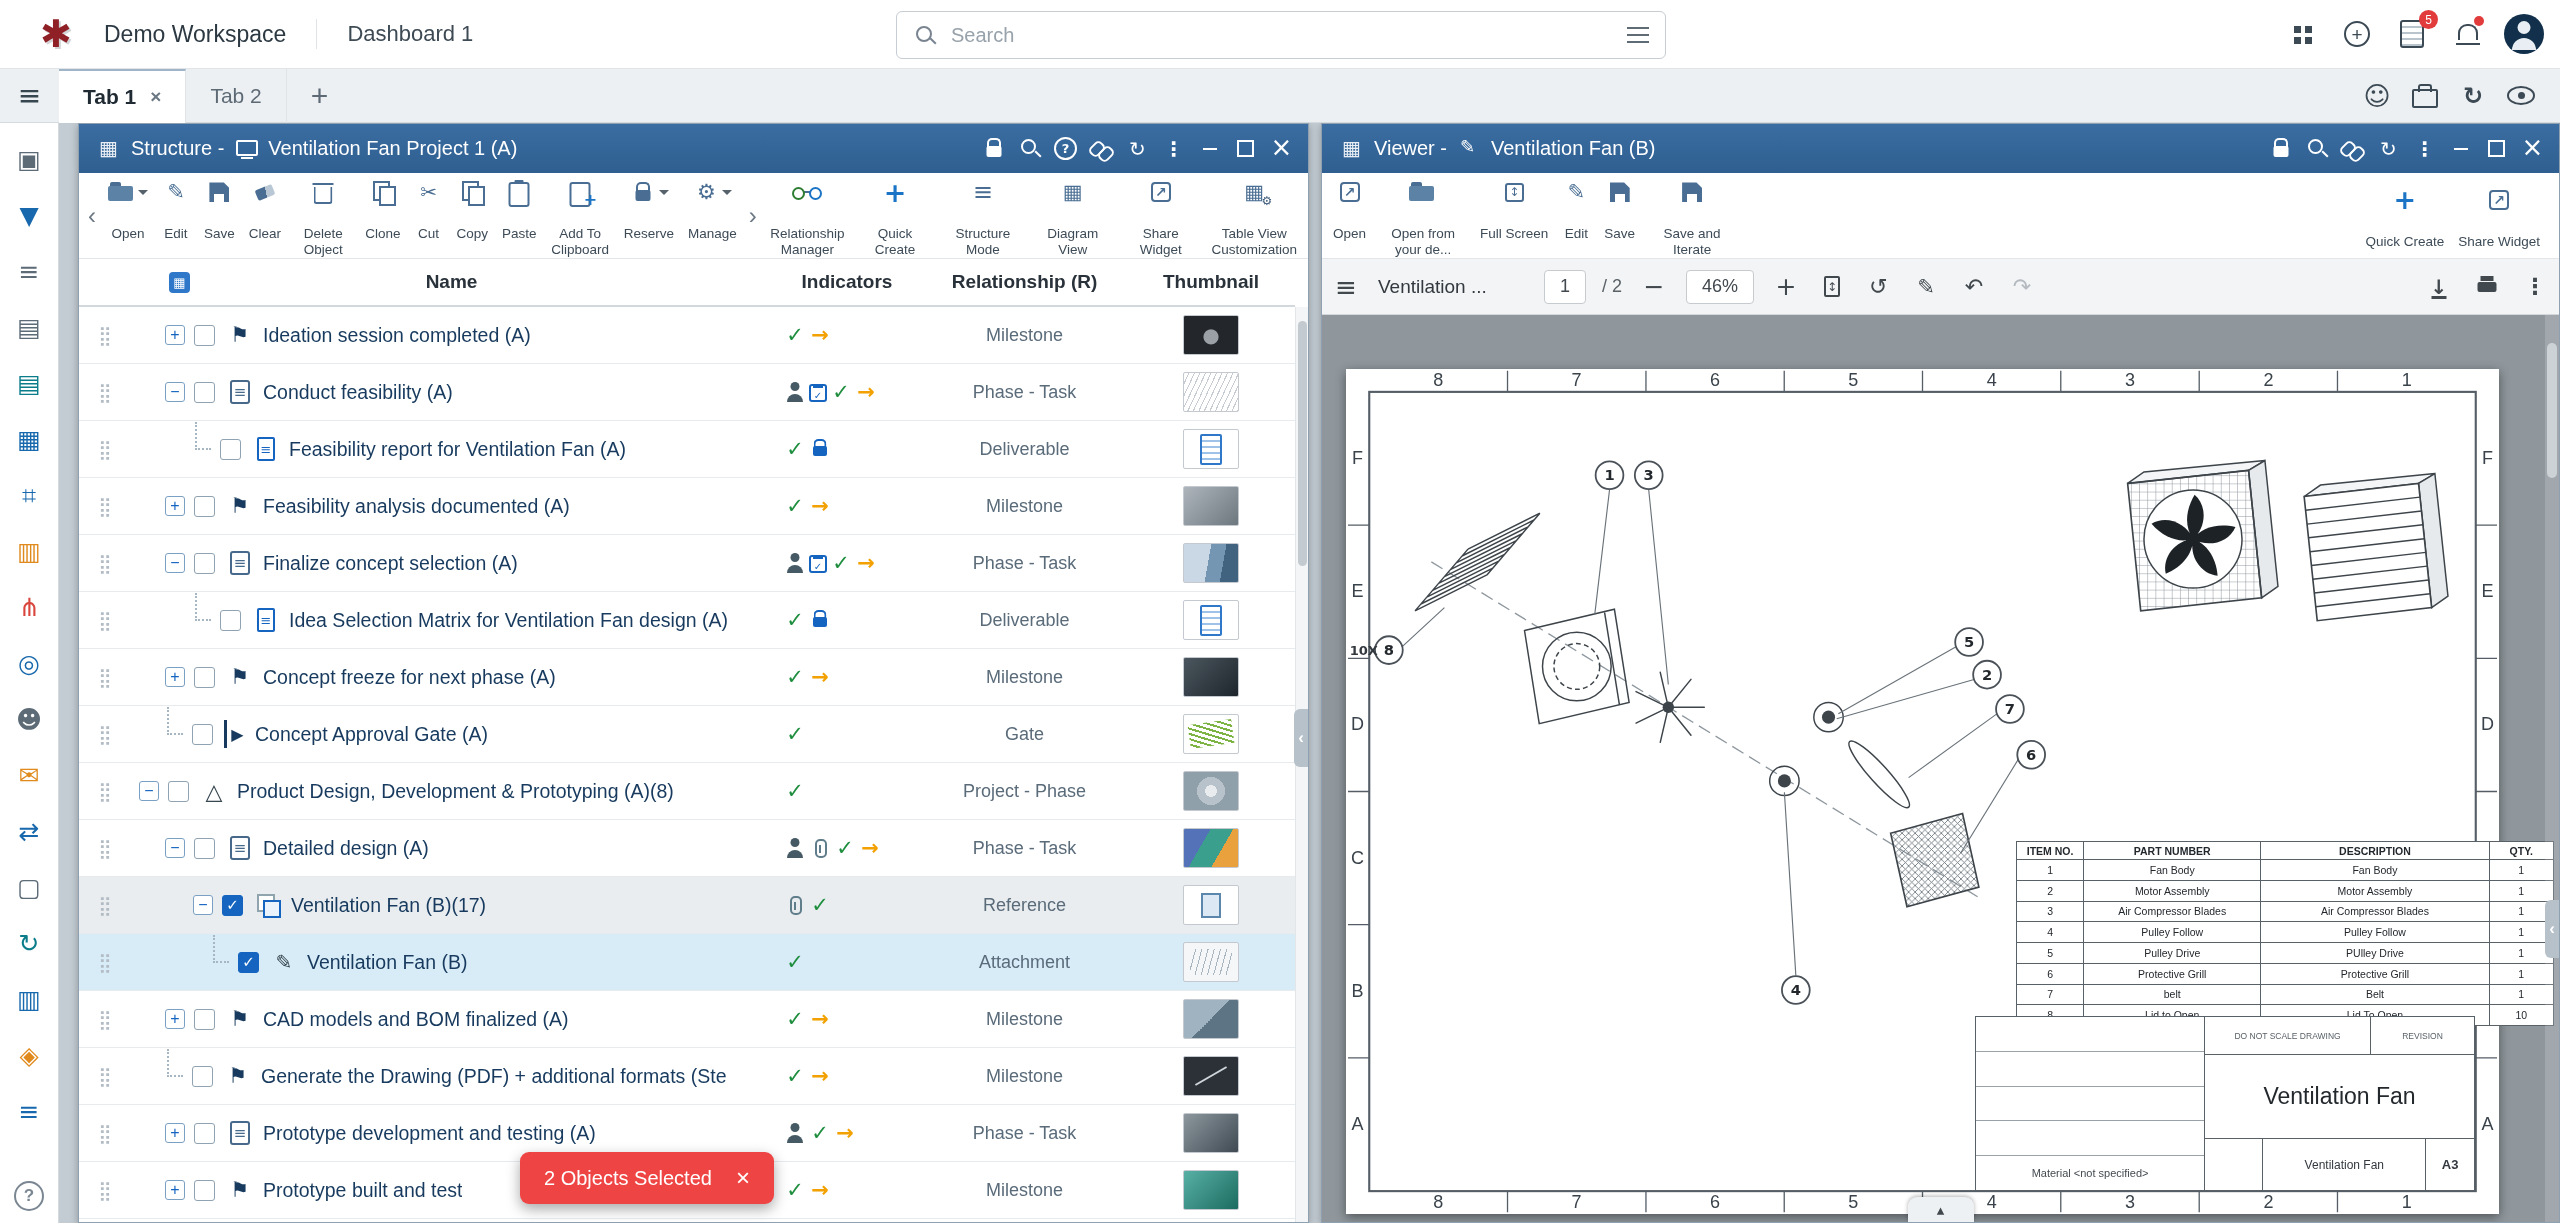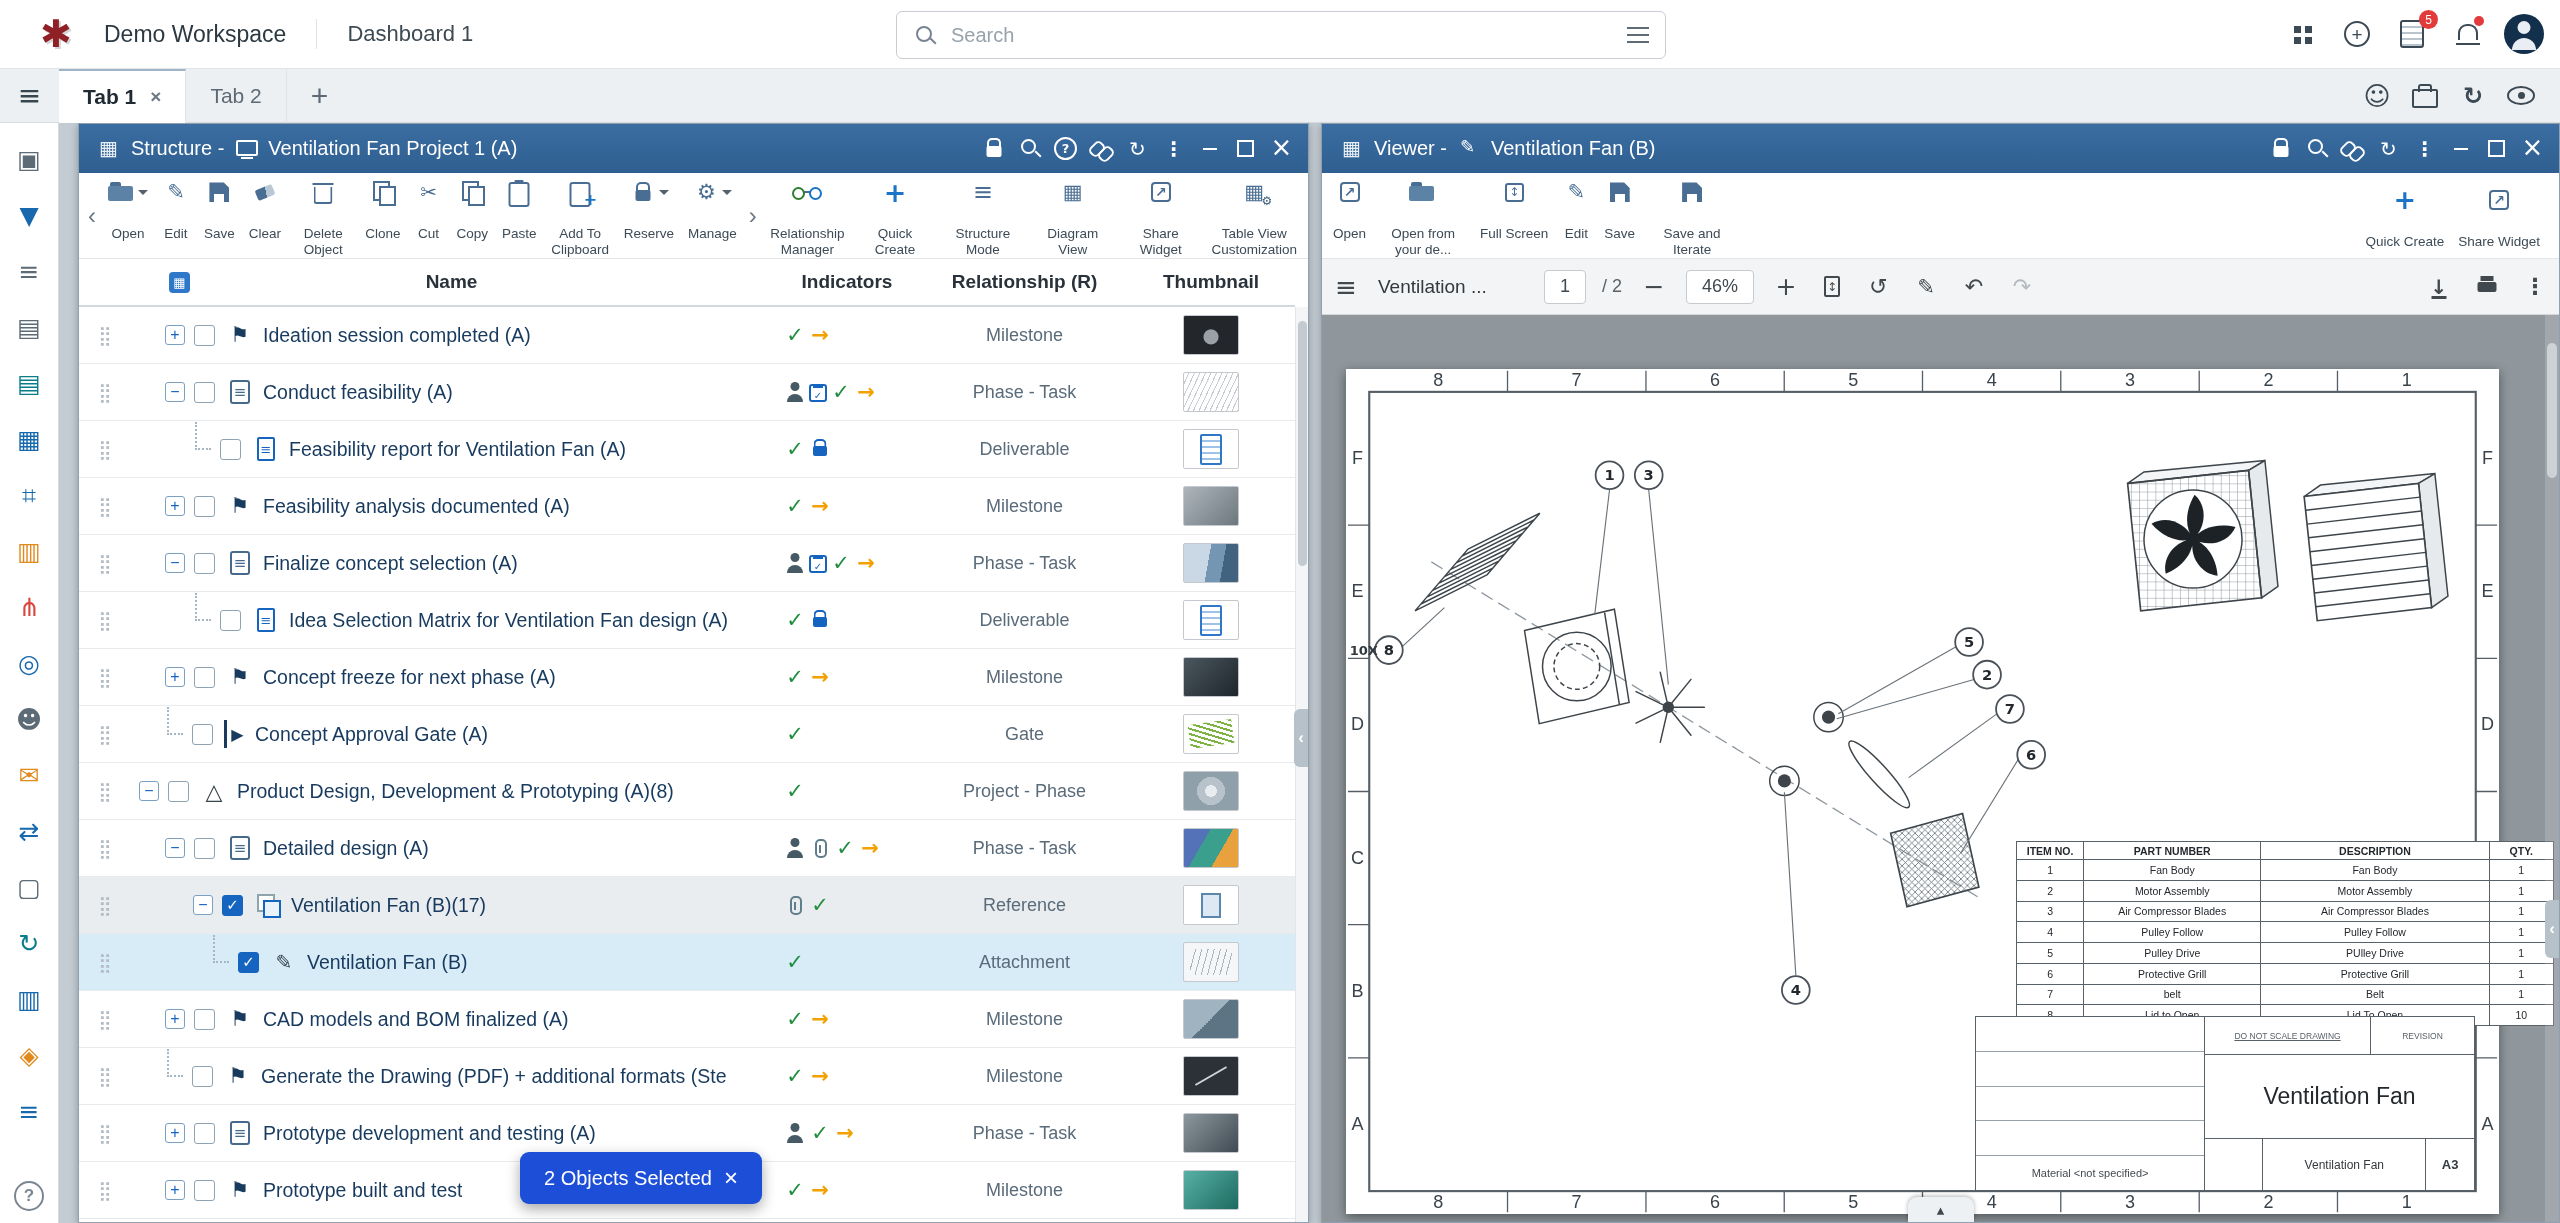--- a/index.html
+++ b/index.html
@@ -249,38 +249,38 @@
   .parts th,.parts td{border:1px solid #596168;text-align:center;padding:0;height:18px;overflow:hidden;white-space:nowrap;}
   .parts th{font-weight:bold;font-size:10.5px;}
   .parts col.c1{width:12.5%;}.parts col.c2{width:33%;}.parts col.c3{width:42.5%;}.parts col.c4{width:12%;}
   .tblock{position:absolute;left:629px;top:647px;width:500px;height:175px;border:1.5px solid #596168;display:flex;background:#fff;}
   .tbl-left{width:46%;border-right:1px solid #596168;display:flex;flex-direction:column;}
   .tbl-row{flex:1;border-bottom:1px solid #9aa2a9;}
   .tbl-row:last-child{border-bottom:none;}
   .tbl-material{display:flex;align-items:center;justify-content:center;font-size:11px;color:#444b51;border-bottom:none;}
   .tbl-right{flex:1;display:flex;flex-direction:column;}
   .tbl-top{height:22%;border-bottom:1px solid #596168;display:flex;}
-  .tbl-dnsd{flex:1.6;display:flex;align-items:center;justify-content:center;font-size:8.5px;color:#596168;border-right:1px solid #596168;text-decoration:underline;}
+  .tbl-dnsd{flex:1.6;display:flex;align-items:center;justify-content:center;font-size:8.5px;color:#596168;border-right:1px solid #596168;}
   .tbl-rev{flex:1;display:flex;align-items:center;justify-content:center;font-size:8.5px;color:#596168;}
   .tbl-title{flex:1;display:flex;align-items:center;justify-content:center;font-size:23px;color:#23282d;}
   .tbl-bottom{height:30%;border-top:1px solid #596168;display:flex;}
   .tbl-c1{flex:.6;border-right:1px solid #596168;}
   .tbl-doc{flex:1.7;display:flex;align-items:center;justify-content:center;font-size:12px;color:#33393f;border-right:1px solid #596168;}
   .tbl-size{flex:.5;display:flex;align-items:center;justify-content:center;font-size:13px;font-weight:bold;color:#33393f;}
   .vscroll2{position:absolute;right:0;top:0;bottom:0;width:14px;background:rgba(255,255,255,.16);cursor:pointer;}
   .vthumb2{position:absolute;top:28px;left:2px;width:10px;height:135px;background:#ccd2d6;border-radius:5px;}
   .pageup-pill{position:absolute;bottom:0;left:50%;transform:translateX(-50%);width:66px;height:25px;background:#eef1f3;border-radius:9px 9px 0 0;display:flex;align-items:center;justify-content:center;box-shadow:0 -1px 4px rgba(0,0,0,.3);cursor:pointer;}
   .pageup-pill::before{content:"▴";color:#41484e;font-size:15px;}
   .draw .ln{stroke:#3d444a;stroke-width:0.9;fill:none;}
   .callout{fill:#fff;stroke:#4a5158;stroke-width:1.1;}
   .callout-num{font:700 9px "DejaVu Sans",sans-serif;fill:#23282d;text-anchor:middle;}
   .note{font:700 8px "DejaVu Sans",sans-serif;fill:#33393f;}
 
   
-  .toast{position:absolute;left:520px;top:1152px;height:52px;background:#1d4ed8;border-radius:9px;display:flex;align-items:center;gap:12px;padding:0 24px;color:#fff;font-size:20px;box-shadow:0 5px 14px rgba(0,0,0,.35);z-index:40;}
+  .toast{position:absolute;left:520px;top:1152px;height:52px;background:#ef4444;border-radius:9px;display:flex;align-items:center;gap:24px;padding:0 24px;color:#fff;font-size:20px;box-shadow:0 5px 14px rgba(0,0,0,.35);z-index:40;}
   .toast-close{font-size:24px;cursor:pointer;line-height:1;}
 </style>
 </head>
 <body>
 
 <div class="screen">
 
   <header class="topbar">
     <span class="logo"></span>
     <span class="ws">Demo Workspace</span>

